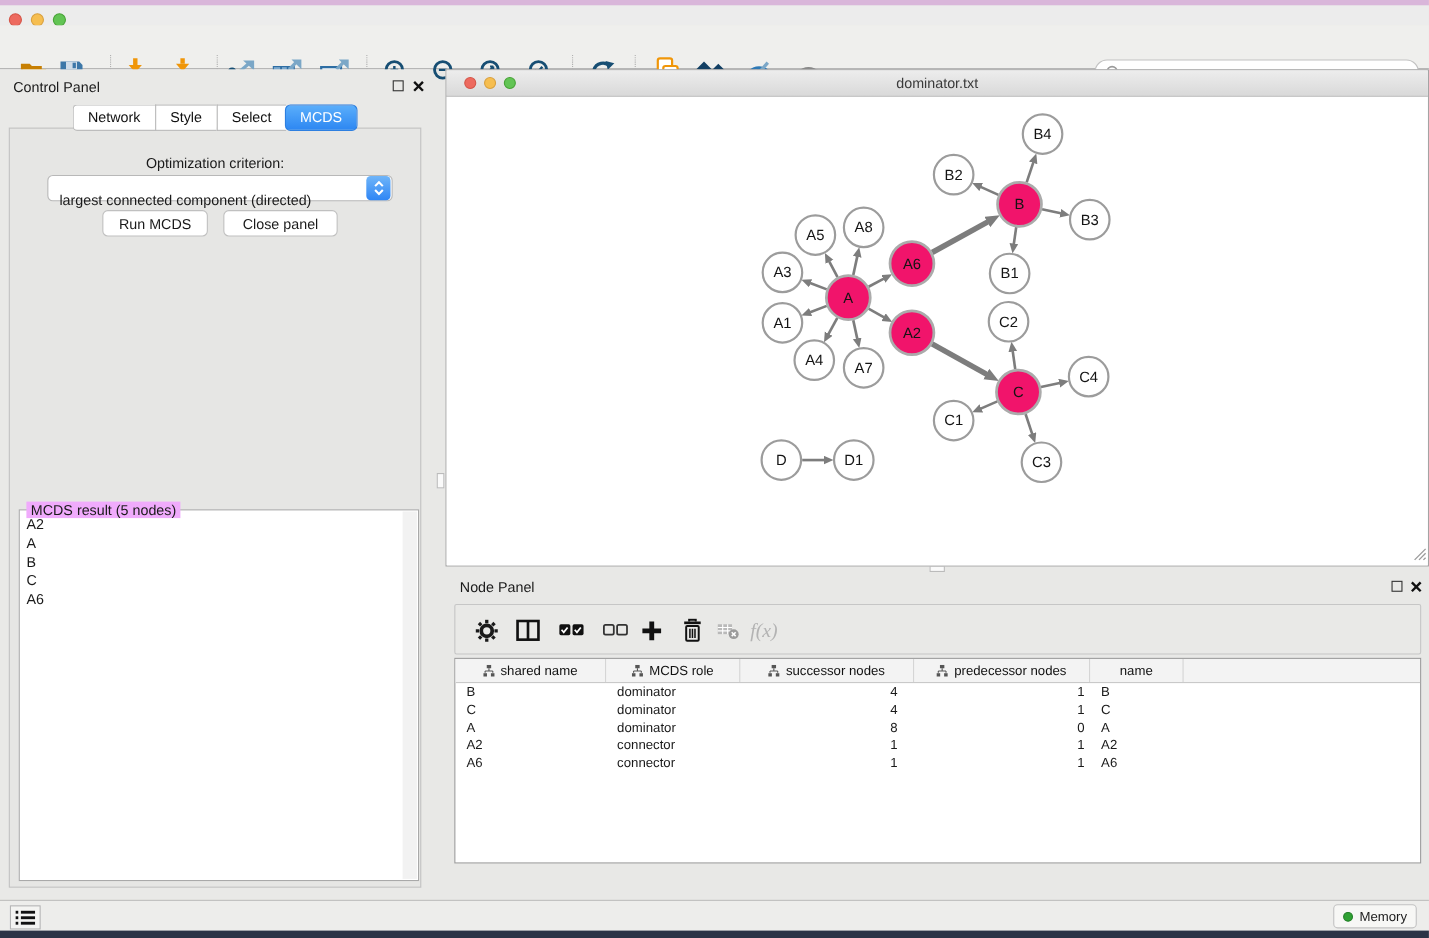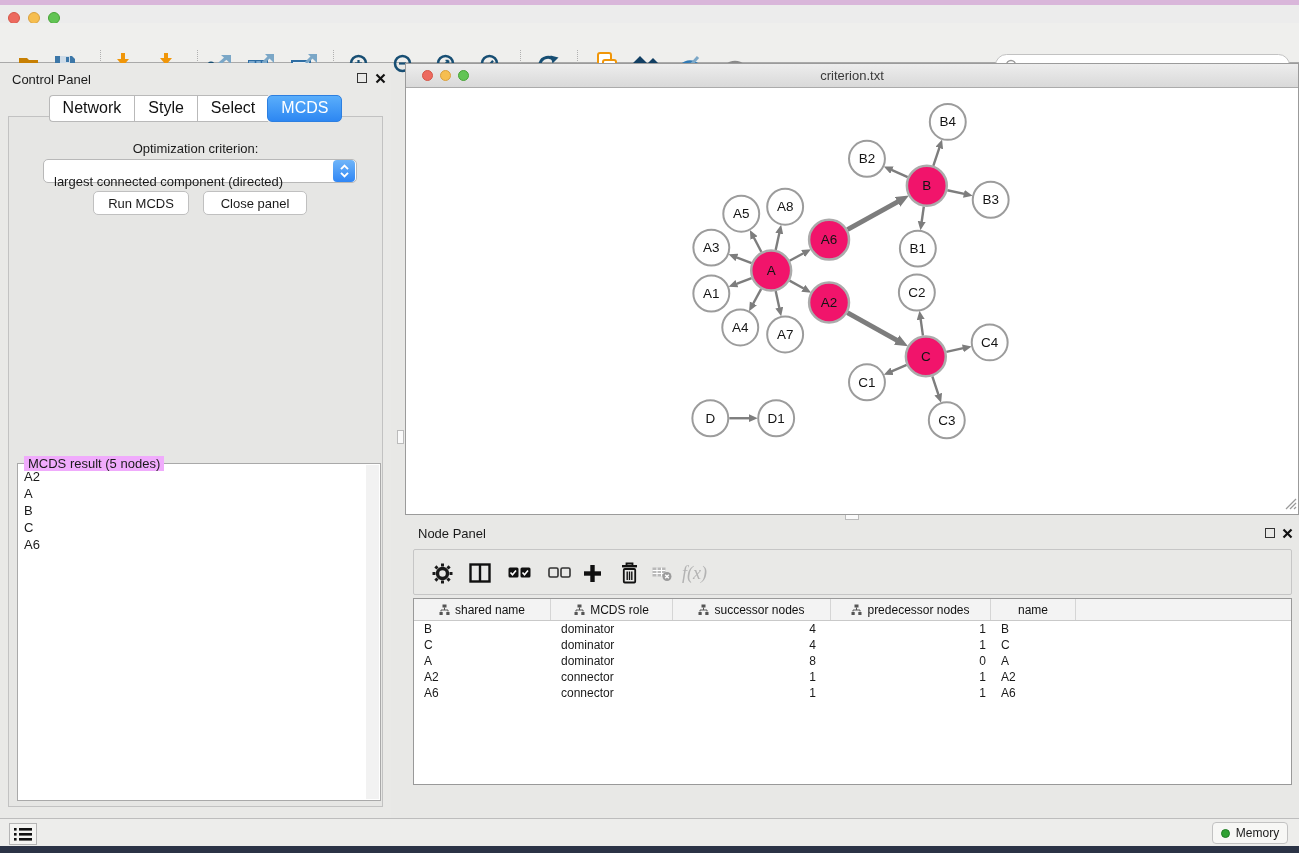--- a/index.html
+++ b/index.html
@@ -23,21 +23,21 @@
   #search-wrap { position:absolute; left:995px; top:31px; width:295px; height:23px; background:#fff; border:1px solid #c2c2c2; border-radius:12px; display:flex; align-items:center; padding-left:8px; }
   #search-wrap input { border:none; outline:none; flex:1; font-size:12px; background:transparent; font-family:inherit; }
 
   
   #control-panel { left:0; top:63px; width:391px; height:755px; background:#e9e9e7; }
   #cp-header { position:absolute; left:12px; top:9px; font-size:13px; color:#1a1a1a; }
   .panel-float { position:absolute; width:10px; height:10px; border:1.5px solid #333; }
   .xicon { position:absolute; width:11px; height:11px; }
   .xicon svg { display:block; }
   #cp-tabs { position:absolute; left:0; top:32px; width:100%; display:flex; justify-content:center; z-index:2; }
-  .cp-tab { background:#fff; border:1px solid #b9b9b9; border-right:none; padding:3px 13px 4px; font-size:16px; color:#111; }
+  .cp-tab { background:#fff; border:1px solid #b9b9b9; border-right:none; padding:3px 13px 4px; font-size:13px; color:#111; }
   .cp-tab:first-child { border-radius:4px 0 0 4px; }
   .cp-tab:last-child { border-right:1px solid #b9b9b9; border-radius:0 4px 4px 0; }
   .cp-tab.sel { background:linear-gradient(#5aaefb,#2d87f2); color:#fff; border:1px solid #2d7fe0; border-radius:5px; margin-left:-1px; }
   #cp-box { position:absolute; left:8px; top:53px; width:375px; height:691px; background:#e6e6e4; border:1px solid #c2c2c2; }
   #opt-label { position:absolute; left:0; width:100%; top:24px; text-align:center; }
   #opt-select { position:absolute; left:34px; top:42px; width:314px; height:24px; background:#fff; border:1px solid #b8b8b8; border-radius:5px; display:flex; align-items:center; }
   #opt-select .val { flex:1; padding-left:10px; font-size:13px; white-space:nowrap; overflow:hidden;margin-top:20px; }
   #opt-select .stepper { width:22px; height:22px; margin-right:1px; border-radius:4px; background:linear-gradient(#6fb5f9,#2f86f5); display:flex; align-items:center; justify-content:center; }
   .btn { position:absolute; top:74px; height:24px; background:#fff; border:1px solid #c0c0c0; border-radius:5px; font-size:13px; display:flex; align-items:center; justify-content:center; }
   #run-btn { left:84px; width:96px; }
@@ -293,21 +293,21 @@
 </div>
 
 <div class="divider-handle" style="left:397px; top:430px; width:7px; height:14px;"></div>
 <div class="divider-handle" style="left:845px; top:514px; width:14px; height:6px;"></div>
 
 <div id="net-window" class="abs">
   <div id="net-titlebar">
     <span class="tl red" style="left:16px; top:6px; width:11px; height:11px;"></span>
     <span class="tl yellow" style="left:34px; top:6px; width:11px; height:11px;"></span>
     <span class="tl green" style="left:52px; top:6px; width:11px; height:11px;"></span>
-    <div class="title">criterion.txt</div>
+    <div class="title">dominator.txt</div>
   </div>
   <div id="net-canvas">
     <svg id="graph-svg" width="892" height="426" viewBox="405 87 894 425">
       <defs>
         <marker id="arr-thin" markerWidth="10" markerHeight="9" refX="0.5" refY="4" orient="auto" markerUnits="userSpaceOnUse">
           <path d="M0,0 L9,4 L0,8 z" fill="#7d7d7d"></path>
         </marker>
         <marker id="arr-thick" markerWidth="14" markerHeight="12" refX="0.5" refY="5.5" orient="auto" markerUnits="userSpaceOnUse">
           <path d="M0,0 L13,5.5 L0,11 z" fill="#7d7d7d"></path>
         </marker>

